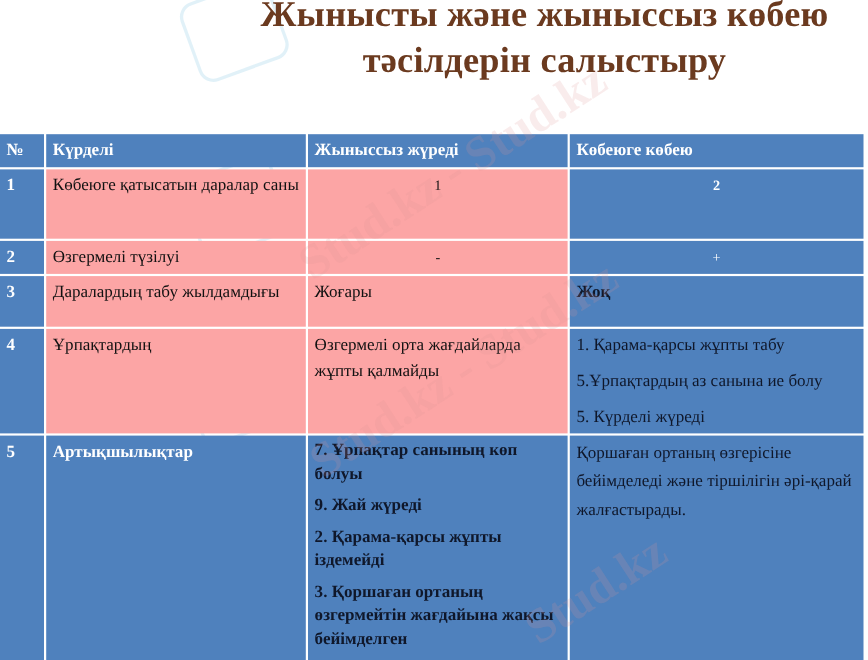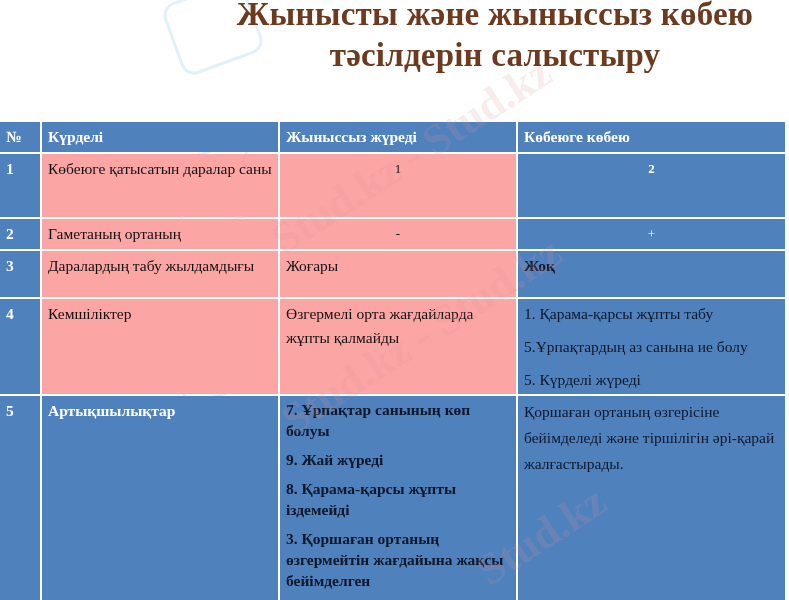--- a/index.html
+++ b/index.html
@@ -73,52 +73,52 @@
 
   <tr style="height:63px;">
     <td class="blue num">1</td>
     <td class="light">Көбеюге қатысатын даралар саны</td>
     <td class="light center small">1</td>
     <td class="blue center small white bold">2</td>
   </tr>
 
   <tr style="height:28px;">
     <td class="blue num">2</td>
-    <td class="light">Гаметаның ортаның</td>
+    <td class="light">Өзгермелі түзілуі</td>
     <td class="light center small">-</td>
     <td class="blue center small white">+</td>
   </tr>
 
   <tr style="height:46px;">
     <td class="blue num">3</td>
     <td class="light">Даралардың табу жылдамдығы</td>
     <td class="light">Жоғары</td>
     <td class="blue bold dark">Жоқ</td>
   </tr>
 
   <tr style="height:95px;">
     <td class="blue num">4</td>
-    <td class="light">Кемшіліктер</td>
+    <td class="light">Ұрпақтардың</td>
     <td class="light">Өзгермелі орта жағдайларда жұпты қалмайды</td>
     <td class="blue dark" style="overflow:hidden;">
       <div style="height:89px;overflow:hidden;">
         <span class="list-line">1. Қарама-қарсы жұпты табу</span>
         <span class="list-line">5.Ұрпақтардың аз санына ие болу</span>
         <span class="list-line">5. Күрделі жүреді</span>
       </div>
     </td>
   </tr>
 
   <tr style="height:210px;">
     <td class="blue num">5</td>
     <td class="blue white bold">Артықшылықтар</td>
     <td class="blue bold dark">
       <span class="list-line tight">7. Ұрпақтар санының көп болуы</span>
       <span class="list-line tight">9. Жай жүреді</span>
-      <span class="list-line tight">8. Қарама-қарсы жұпты іздемейді</span>
+      <span class="list-line tight">2. Қарама-қарсы жұпты іздемейді</span>
       <span class="list-line tight">3. Қоршаған ортаның өзгермейтін жағдайына жақсы бейімделген</span>
     </td>
     <td class="blue dark" style="line-height:26px;">Қоршаған ортаның өзгерісіне бейімделеді және тіршілігін әрі-қарай жалғастырады.</td>
   </tr>
 </tbody>
   </table>
 
 <div class="wm-text" style="left:250px;top:130px;">Stud.kz - Stud.kz</div>
 <div class="wm-text" style="left:260px;top:310px;">Stud.kz - Stud.kz</div>
 <div class="wm-text" style="left:470px;top:510px;">Stud.kz</div>

